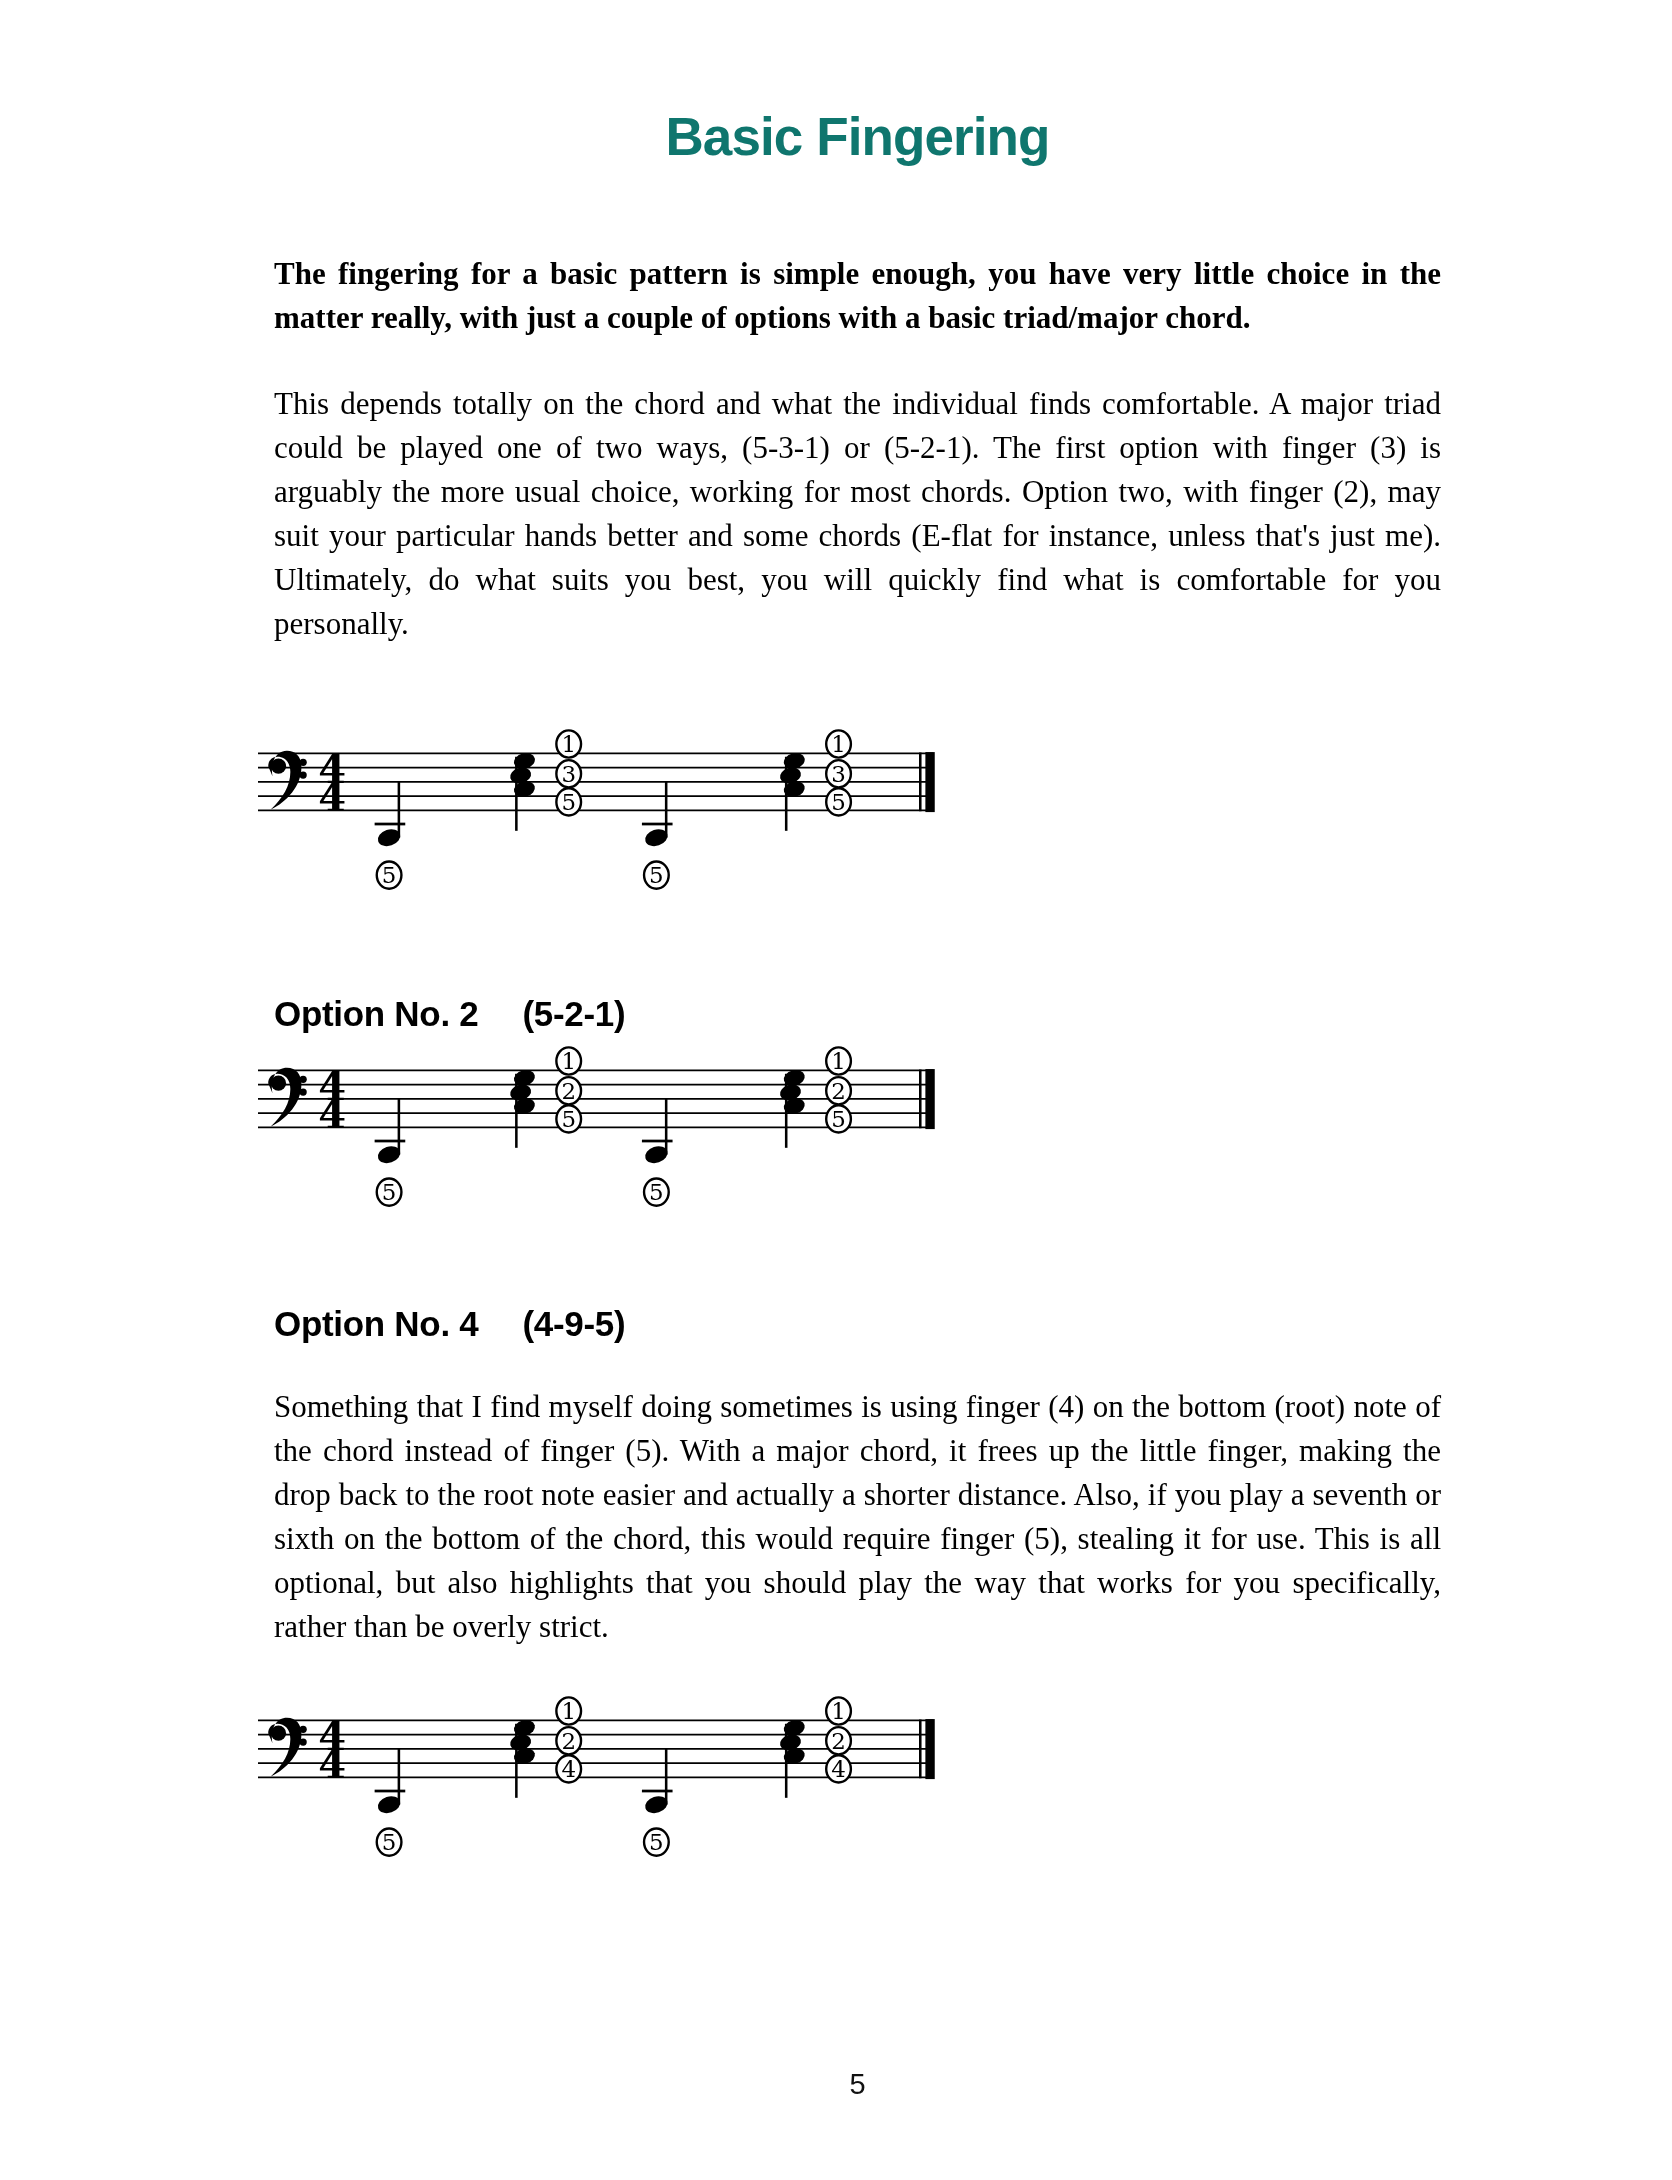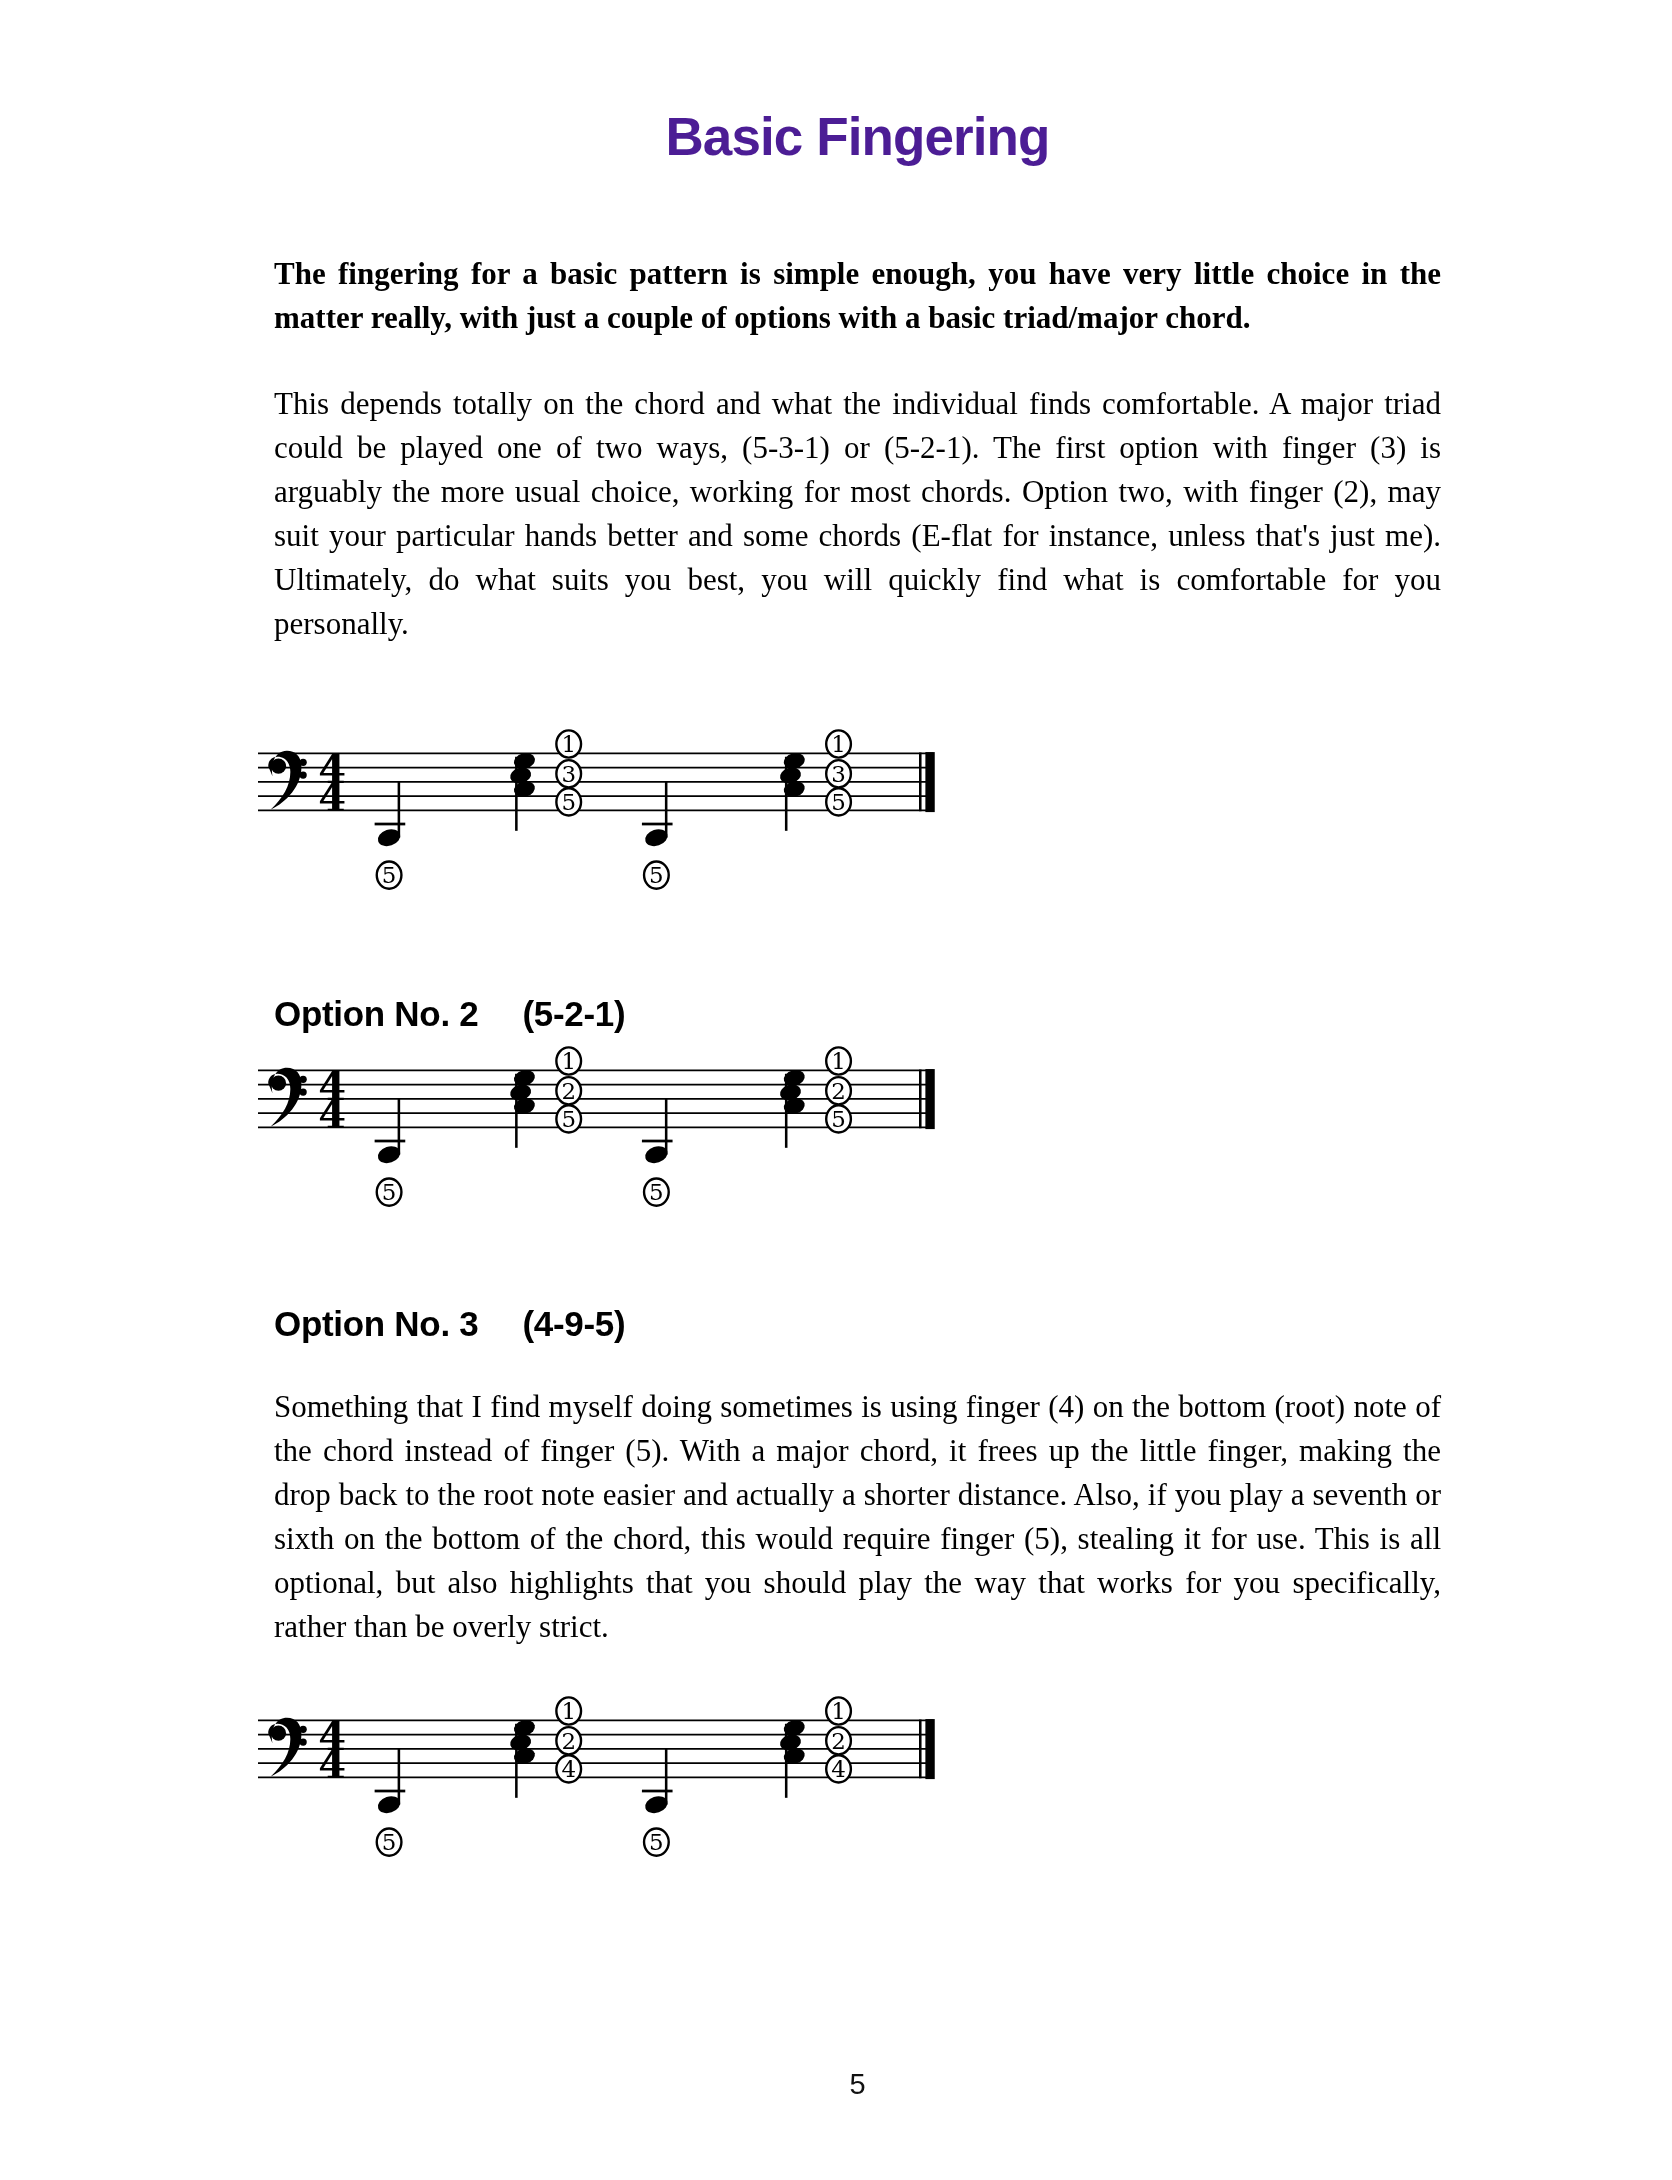--- a/index.html
+++ b/index.html
@@ -14,21 +14,21 @@
   .page-title{
     position:absolute;
     left:274px;width:1167px;top:107px;
     margin:0;
     text-align:center;
     font-family:"Liberation Sans", sans-serif;
     font-weight:bold;
     font-size:53px;
     line-height:60px;
     letter-spacing:-0.9px;
-    color:#4c1d95;
+    color:#0f766e;
   }
   .body-text{
     position:absolute;
     left:274px;width:1167px;
     margin:0;
     font-family:"Liberation Serif", serif;
     font-size:31px;
     line-height:44px;
     text-align:justify;
     color:#000;
@@ -169,21 +169,21 @@
       <ellipse cx="682" cy="-11" rx="14.5" ry="16" fill="#fff" stroke="#000000" stroke-width="2.8"></ellipse>
       <text x="682" y="-1.5" text-anchor="middle" font-family="&quot;DejaVu Serif&quot;,&quot;Liberation Serif&quot;,serif" font-size="27" fill="#000000">1</text>
       <ellipse cx="682" cy="24" rx="14.5" ry="16" fill="#fff" stroke="#000000" stroke-width="2.8"></ellipse>
       <text x="682" y="33.5" text-anchor="middle" font-family="&quot;DejaVu Serif&quot;,&quot;Liberation Serif&quot;,serif" font-size="27" fill="#000000">2</text>
       <ellipse cx="682" cy="57" rx="14.5" ry="16" fill="#fff" stroke="#000000" stroke-width="2.8"></ellipse>
       <text x="682" y="66.5" text-anchor="middle" font-family="&quot;DejaVu Serif&quot;,&quot;Liberation Serif&quot;,serif" font-size="27" fill="#000000">5</text>
       <line x1="778" y1="-1" x2="778" y2="68" stroke="#000000" stroke-width="3"></line>
       <rect x="784" y="-1.5" width="11" height="70.5" fill="#000000"></rect>
     </svg>
 
-  <div class="option-heading h3pos"><span>Option No. 3</span><span class="fingering">(4-9-5)</span></div>
+  <div class="option-heading h3pos"><span>Option No. 4</span><span class="fingering">(4-9-5)</span></div>
 
   <p class="body-text p3">Something that I find myself doing sometimes is using finger (4) on the bottom (root) note of the chord instead of finger (5). With a major chord, it frees up the little finger, making the drop back to the root note easier and actually a shorter distance. Also, if you play a seventh or sixth on the bottom of the chord, this would require finger (5), stealing it for use. This is all optional, but also highlights that you should play the way that works for you specifically, rather than be overly strict.</p>
 
   <svg class="staff-svg s3pos" viewBox="0 -32 800 210">
       <line x1="0" y1="0" x2="793" y2="0" stroke="#000000" stroke-width="2.2"></line>
       <line x1="0" y1="16.75" x2="793" y2="16.75" stroke="#000000" stroke-width="2.2"></line>
       <line x1="0" y1="33.5" x2="793" y2="33.5" stroke="#000000" stroke-width="2.2"></line>
       <line x1="0" y1="50.25" x2="793" y2="50.25" stroke="#000000" stroke-width="2.2"></line>
       <line x1="0" y1="67" x2="793" y2="67" stroke="#000000" stroke-width="2.2"></line>
       <circle cx="24" cy="15" r="9" fill="#000000"></circle>

